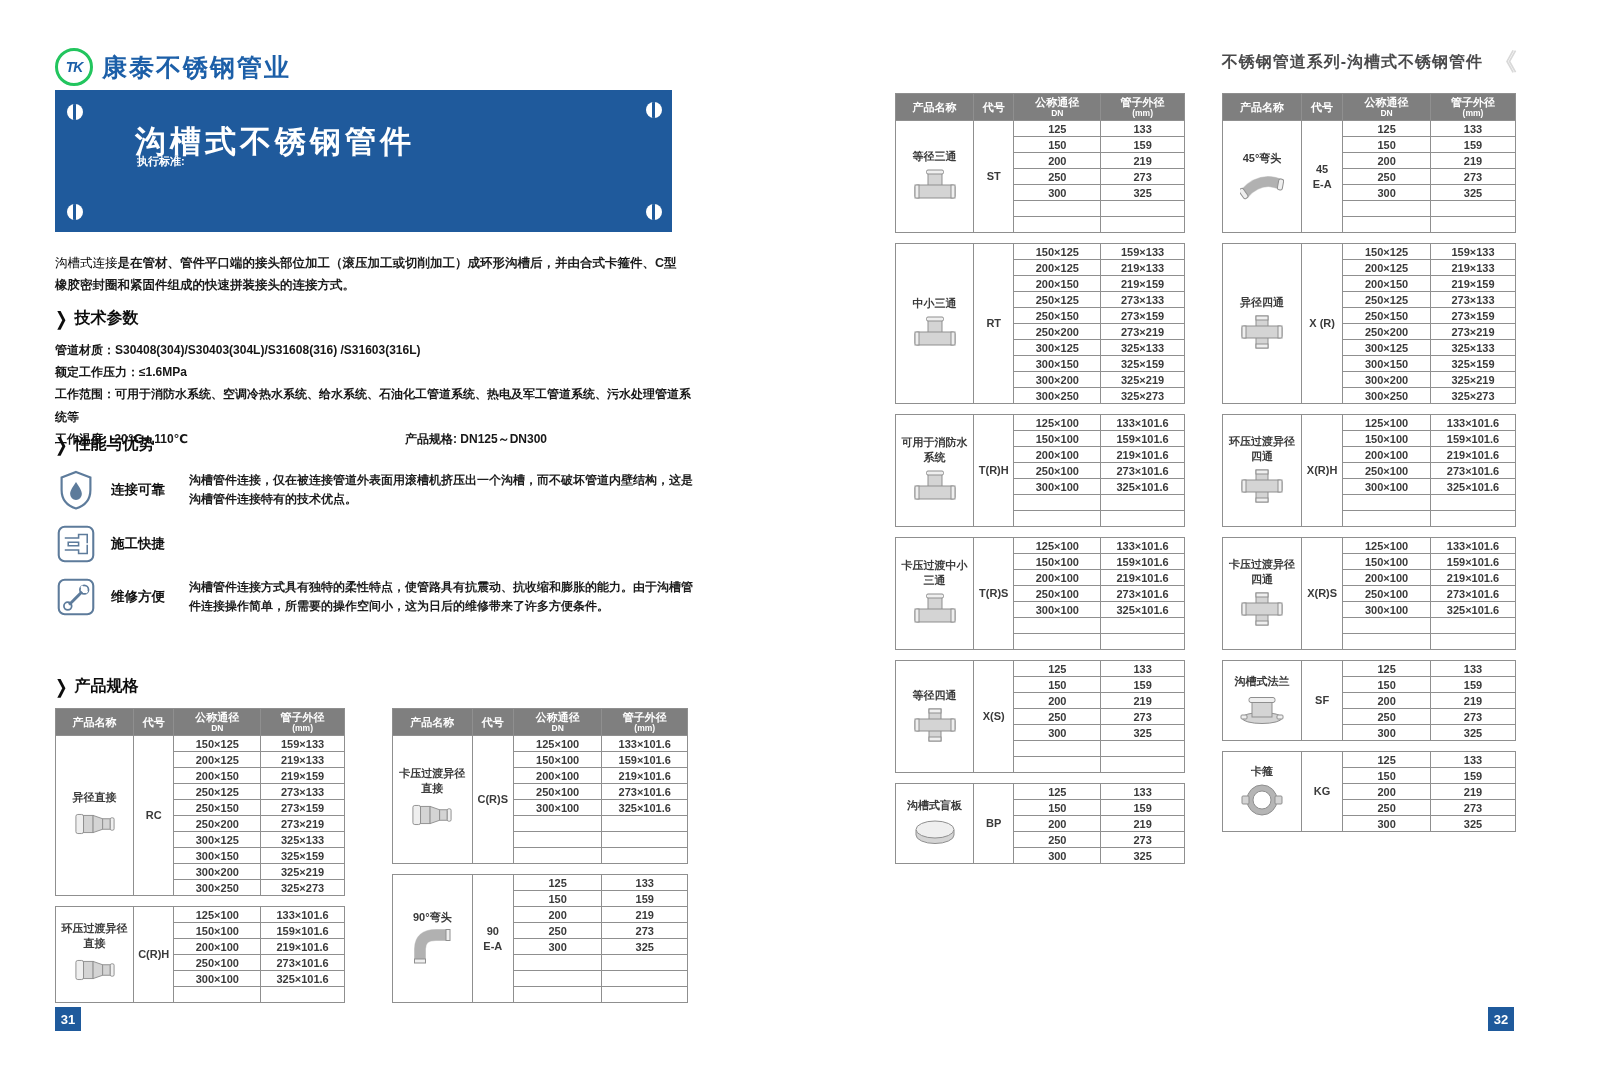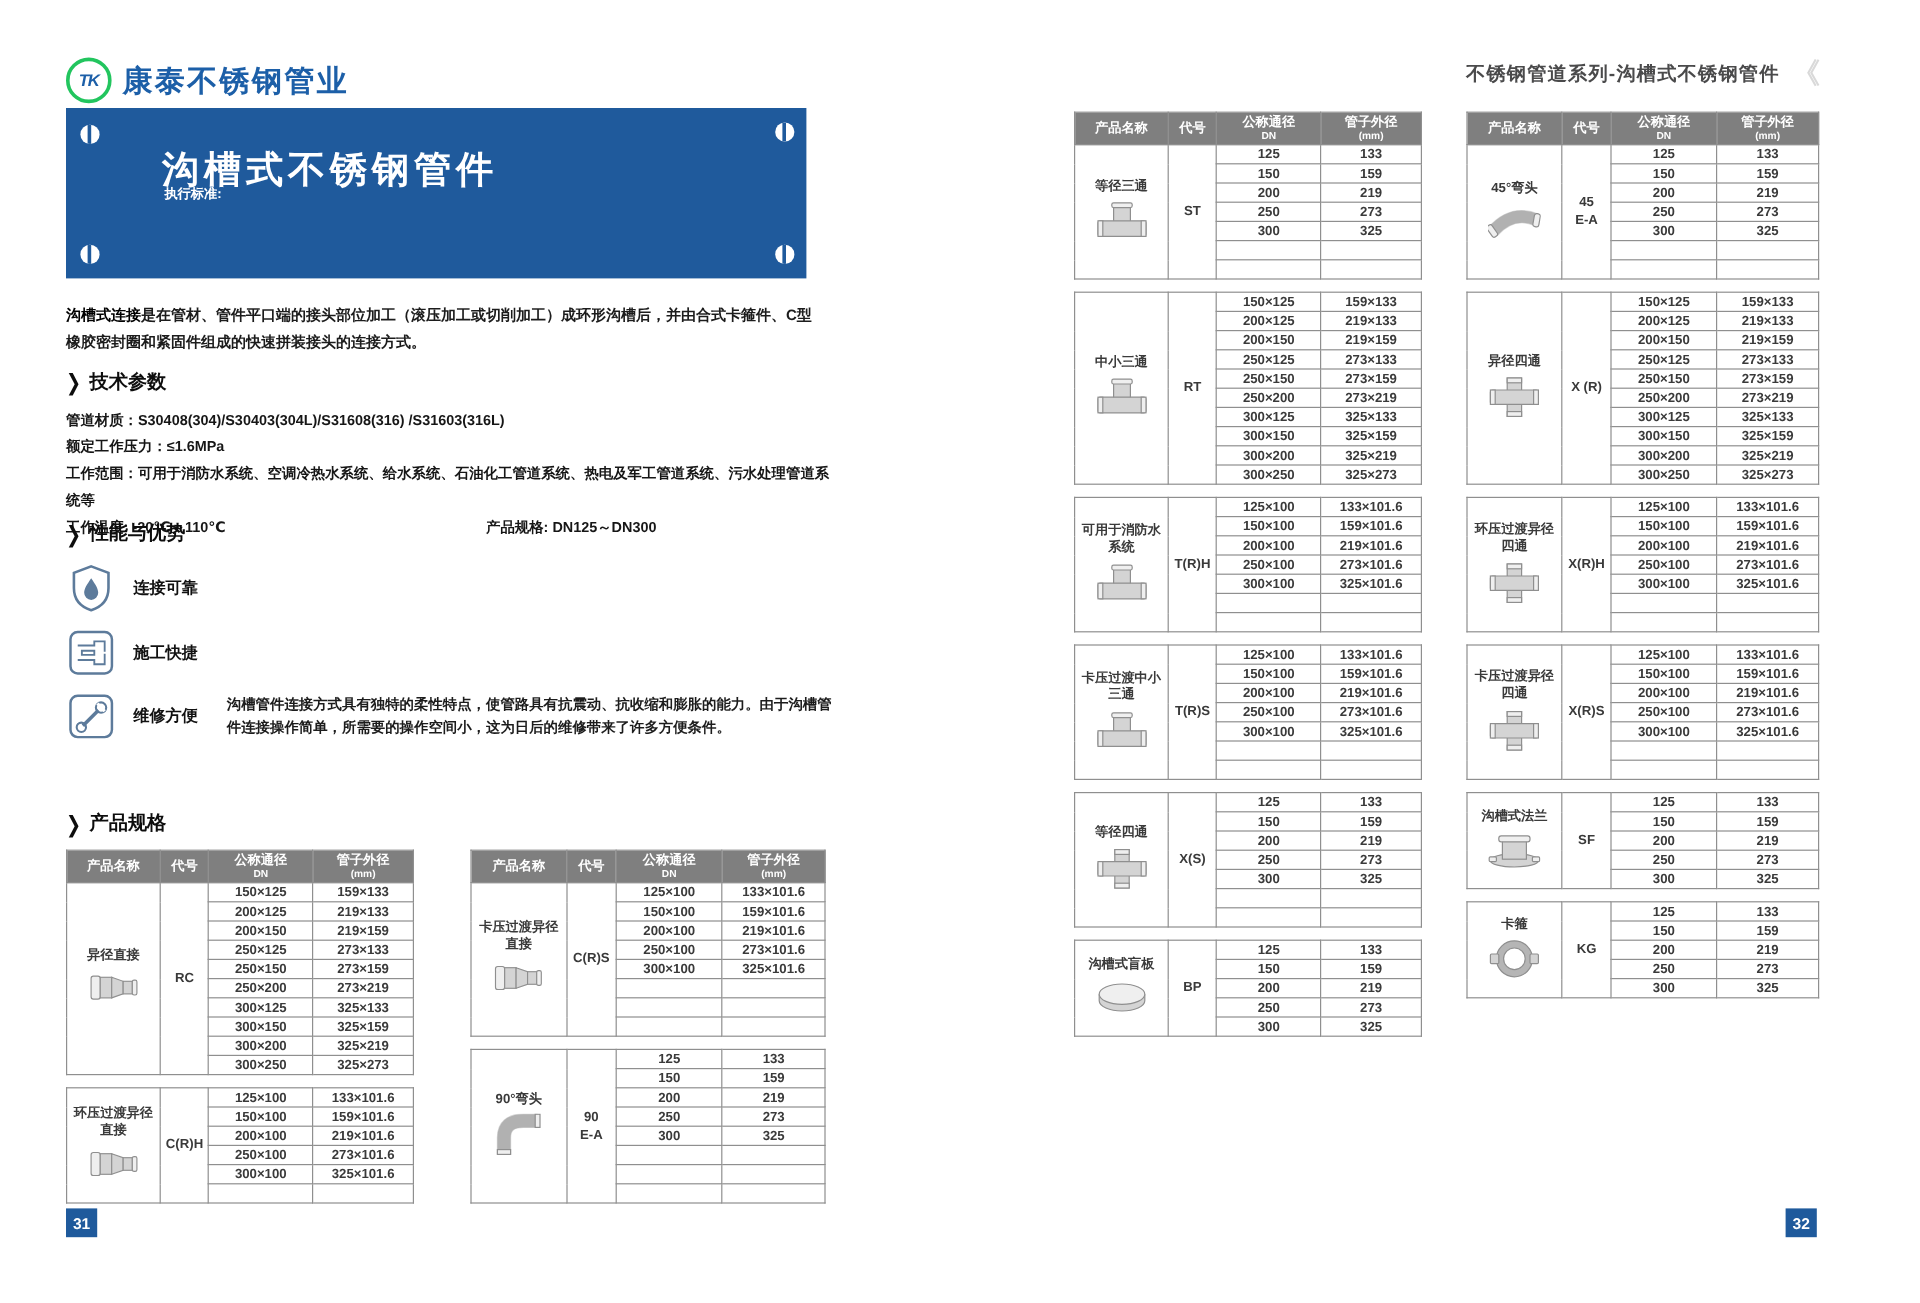--- a/index.html
+++ b/index.html
@@ -30,21 +30,21 @@
   .std-cols{display:flex;gap:22px;font-size:10.5px;line-height:1.6;font-weight:bold}
   .std-col{white-space:nowrap}
   .coin{position:absolute;width:16px;height:16px;background:#fff;border-radius:50%;overflow:hidden}
   .coin i{position:absolute;left:6px;top:0;width:3px;height:16px;background:#1f5a9c;display:block}
   .coin.tl{left:12px;top:14px}.coin.tr{right:10px;top:12px}
   .coin.bl{left:12px;bottom:12px}.coin.br{right:10px;bottom:12px}
 
   
   .intro{position:absolute;left:55px;top:253px;width:628px;font-size:12.5px;
     line-height:1.75;color:#111;font-weight:bold}
-  .intro .lead{font-weight:bold;color:#000}
+  .intro .lead{font-weight:normal;color:#000}
   .intro .rest{font-weight:600;color:#1c1c1c}
 
   
   .sec-head{display:flex;align-items:center;gap:7px;font-size:16px;font-weight:bold;color:#0d0d0d}
   .sec-chevron{font-size:15px;font-weight:bold;transform:scaleY(1.25)}
 
   
   .tech{position:absolute;left:55px;top:308px;width:645px}
   .tech-lines{margin-top:10px;font-size:12px;font-weight:bold;color:#161616;line-height:1.85}
   .tech-last{display:flex;font-size:12px;font-weight:bold;color:#161616;line-height:1.85}
@@ -139,20 +139,21 @@
   </div>
 
   <div class="feat-item">
     <span class="feat-icon">
       <svg width="36" height="40" viewBox="0 0 40 44">
           <path d="M20 2 L36 8 V22 C36 34 28 40 20 42.5 C12 40 4 34 4 22 V8 Z" fill="none" stroke="#5d7b9b" stroke-width="2.4"></path>
           <path d="M20 13 C24 19 26.5 22.5 26.5 26.5 a6.5 6.5 0 0 1 -13 0 c0-4 2.5-7.5 6.5-13.5z" fill="#5d7b9b"></path>
         </svg>
     </span>
     <span class="feat-title">连接可靠</span>
+    <span class="feat-text">沟槽管件连接，仅在被连接管道外表面用滚槽机挤压出一个沟槽，而不破坏管道内壁结构，这是沟槽管件连接特有的技术优点。</span>
   </div>
 
   <div class="feat-item">
     <span class="feat-icon">
       <svg width="38" height="38" viewBox="0 0 44 44">
           <rect x="2" y="2" width="40" height="40" rx="7" fill="none" stroke="#5d7b9b" stroke-width="2.4"></rect>
           <path d="M9 15 h16 v-4 h10 v10 M9 29 h16 v4 h10 v-10" fill="none" stroke="#5d7b9b" stroke-width="1.8"></path>
           <path d="M13 20 h12 v4 h-12 z" fill="none" stroke="#5d7b9b" stroke-width="1.8"></path>
         </svg>
     </span>

